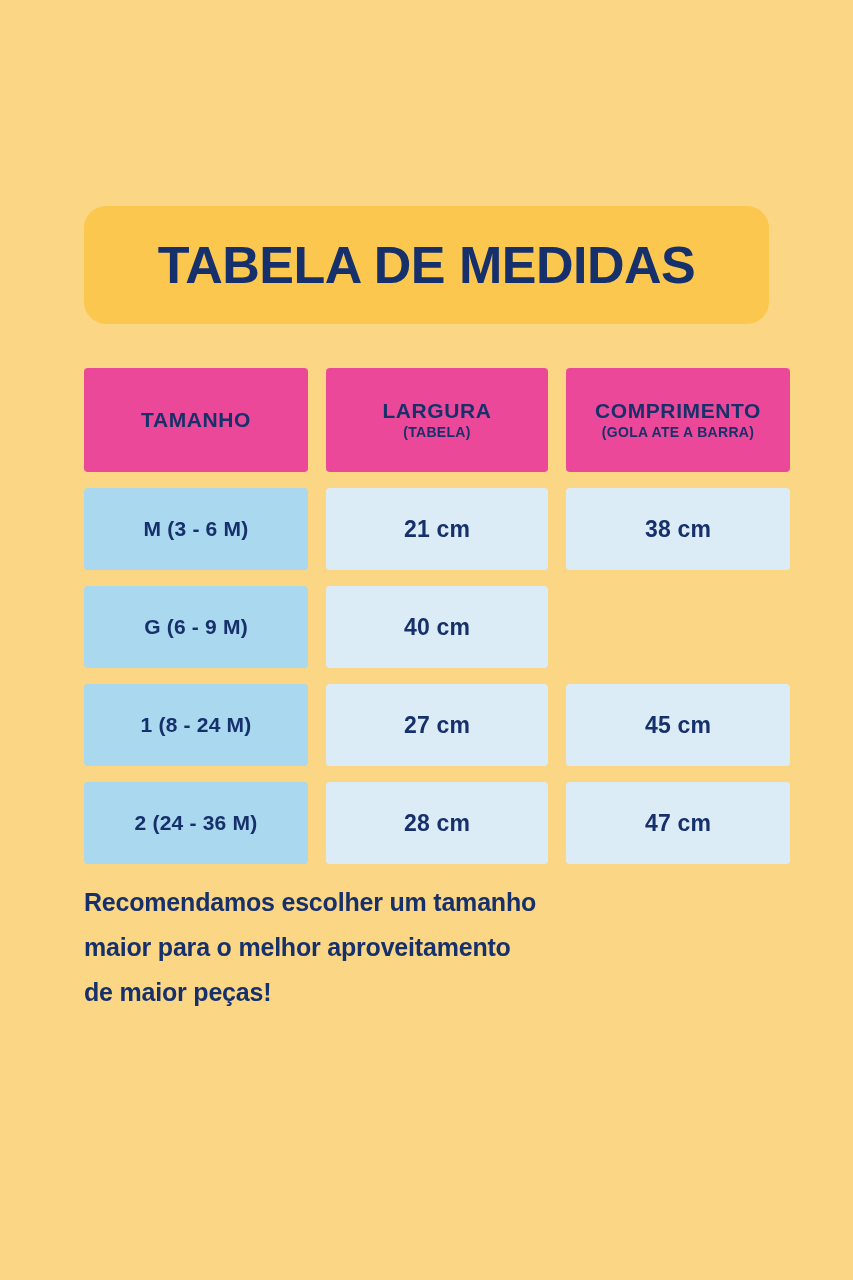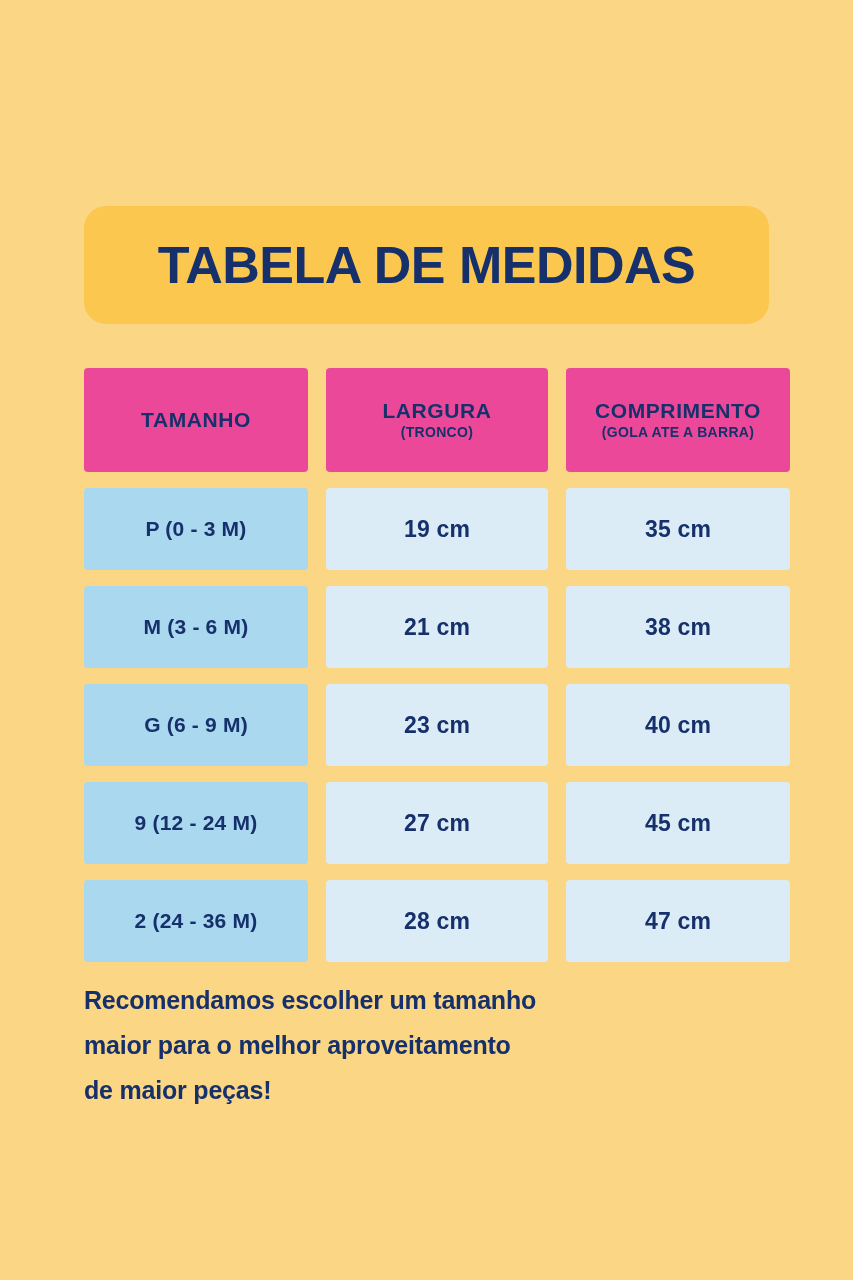--- a/index.html
+++ b/index.html
@@ -128,49 +128,43 @@
   </div>
 
   <div class="table">
 
     <div class="row header">
       <div class="cell">
         <span class="main">TAMANHO</span>
       </div>
       <div class="cell">
         <span class="main">LARGURA</span>
-        <span class="sub">(TRONCO)</span>
+        <span class="sub">(TABELA)</span>
       </div>
       <div class="cell">
         <span class="main">COMPRIMENTO</span>
         <span class="sub">(GOLA ATE A BARRA)</span>
       </div>
     </div>
 
-    <div class="row body">
-      <div class="cell size">P (0 - 3 M)</div>
-      <div class="cell val">19 cm</div>
-      <div class="cell val">35 cm</div>
-    </div>
 
     <div class="row body">
       <div class="cell size">M (3 - 6 M)</div>
       <div class="cell val">21 cm</div>
       <div class="cell val">38 cm</div>
     </div>
 
     <div class="row body">
       <div class="cell size">G (6 - 9 M)</div>
-      <div class="cell val">23 cm</div>
       <div class="cell val">40 cm</div>
     </div>
 
 
     <div class="row body">
-      <div class="cell size">9 (12 - 24 M)</div>
+      <div class="cell size">1 (8 - 24 M)</div>
       <div class="cell val">27 cm</div>
       <div class="cell val">45 cm</div>
     </div>
 
     <div class="row body">
       <div class="cell size">2 (24 - 36 M)</div>
       <div class="cell val">28 cm</div>
       <div class="cell val">47 cm</div>
     </div>
 

